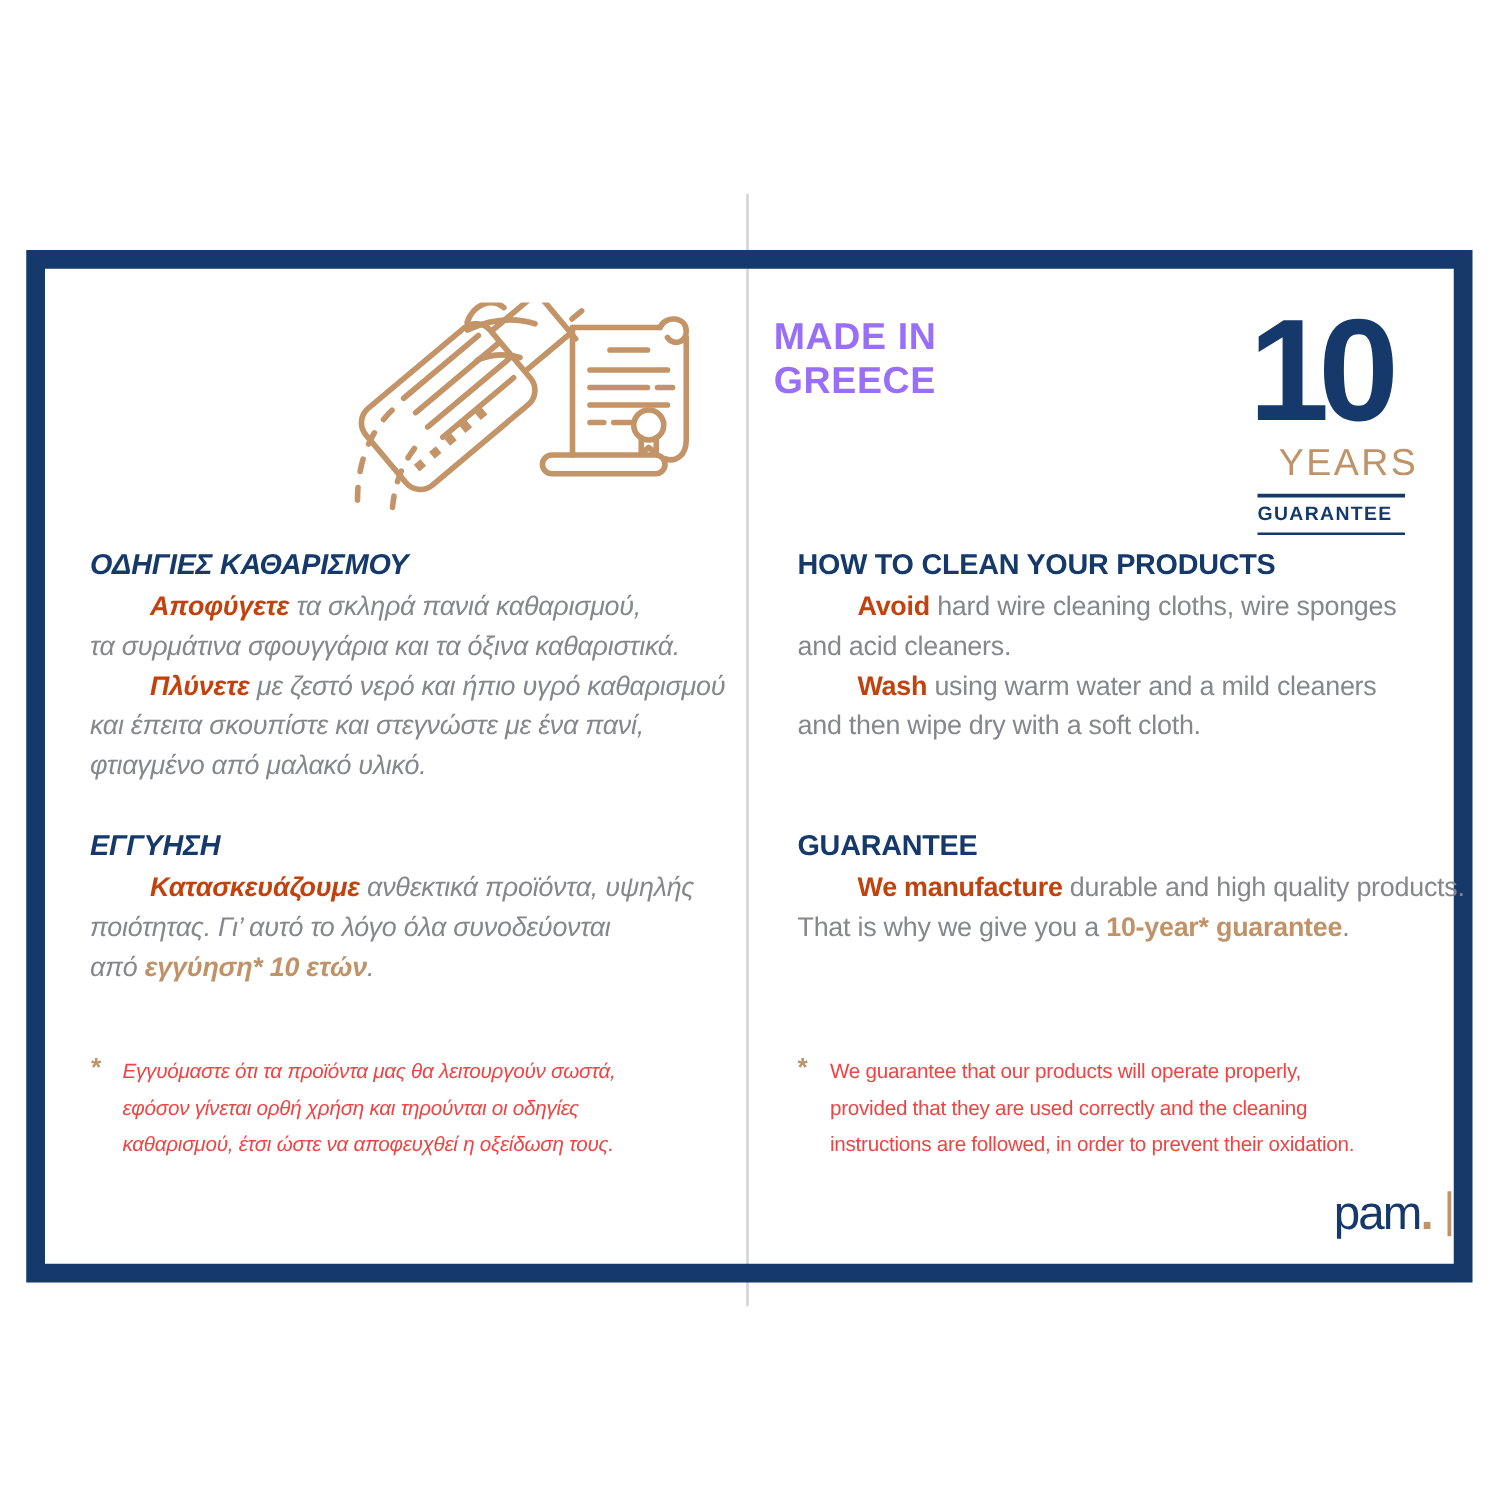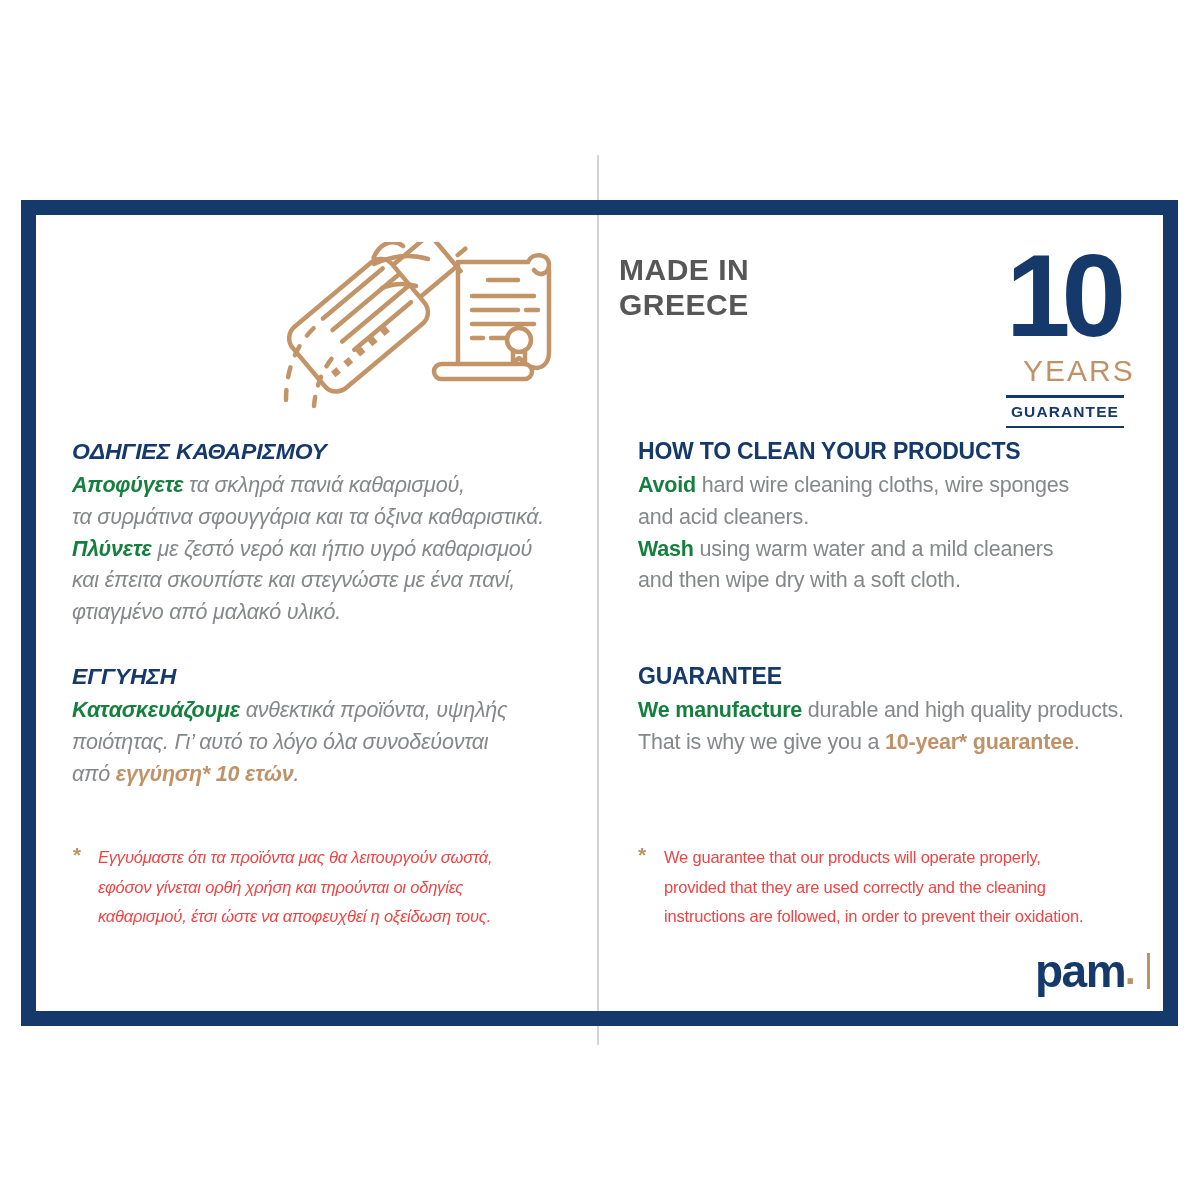--- a/index.html
+++ b/index.html
@@ -9,48 +9,48 @@
   }
   .fold-line { position:absolute; left:597px; top:155px; width:2px; height:890px; background:#d3d3d3; }
   .frame {
     position:absolute; left:21px; top:200px; width:1157px; height:826px;
     box-sizing:border-box; border:15px solid #15396b; background:transparent;
   }
   .icons-svg { position:absolute; left:276px; top:242px; }
 
   .made-in {
     position:absolute; left:619px; top:252px; white-space:pre;
-    font-size:30px; line-height:35px; letter-spacing:0.5px; color:#404040; font-weight:bold; opacity:.88;
+    font-size:30px; line-height:35px; letter-spacing:0.5px; color:#8b5cf6; font-weight:bold; opacity:.88;
   }
 
-  .badge { position:absolute; left:1006px; top:247px; width:118px; text-align:center; }
+  .badge { position:absolute; left:1006px; top:247px; width:118px; }
   .badge-number { font-size:116px; font-weight:bold; color:#15396b; letter-spacing:-9px; line-height:98px; margin-left:-7px; }
   .badge-years  { font-size:30px; color:#c09267; letter-spacing:2px; margin-top:9px; margin-left:17px; }
   .badge-rule   { height:2.5px; background:#15396b; margin:7px 0 5px 0; }
   .badge-rule2  { height:2.5px; background:#15396b; margin:5px 0 0 0; }
   .badge-guarantee { font-size:15.5px; font-weight:bold; color:#15396b; letter-spacing:1.1px; }
 
   .sec-title { position:absolute; font-size:23px; font-weight:bold; color:#15396b; letter-spacing:-0.2px; white-space:nowrap; }
   .para { position:absolute; white-space:pre; font-size:21.5px; line-height:31.8px; color:#85878a; letter-spacing:-0.2px; }
-  .lead { color:#15803d; font-weight:bold; }
+  .lead { color:#c2410c; font-weight:bold;margin-left:48px; }
   .accent { color:#c09267; font-weight:bold; }
 
   .col-left  { left:72px;font-style:italic; }
   .col-right { left:638px; }
   .t-clean { top:438px; }
   .p-clean { top:470px; }
   .t-guar  { top:663px;text-align:right; }
   .p-guar  { top:695px; }
 
   .footnote { position:absolute; top:843px; display:flex; }
   .fn-mark { color:#c09267; font-weight:bold; font-size:21px; width:26px; flex:none; }
   .fn-text { white-space:pre; font-size:16.5px; line-height:29.6px; color:#ef4444; letter-spacing:-0.2px; }
 
   .brand { position:absolute; left:1035px; top:953px; display:flex; align-items:flex-start; }
-  .brand-name { font-size:46px; font-weight:bold; color:#15396b; letter-spacing:-1.5px; line-height:37px; }
+  .brand-name { font-size:38px; font-weight:normal; color:#15396b; letter-spacing:-1.5px; line-height:37px;margin-left:32px; }
   .brand-dot  { font-size:38px; font-weight:bold; color:#c09267; line-height:37px; }
   .brand-bar  { width:3px; height:36px; background:#c09267; margin-left:11px; }
 </style>
 </head>
 <body>
 
 <div class="stage">
 
   <div class="fold-line"></div>
   <div class="frame"></div>

